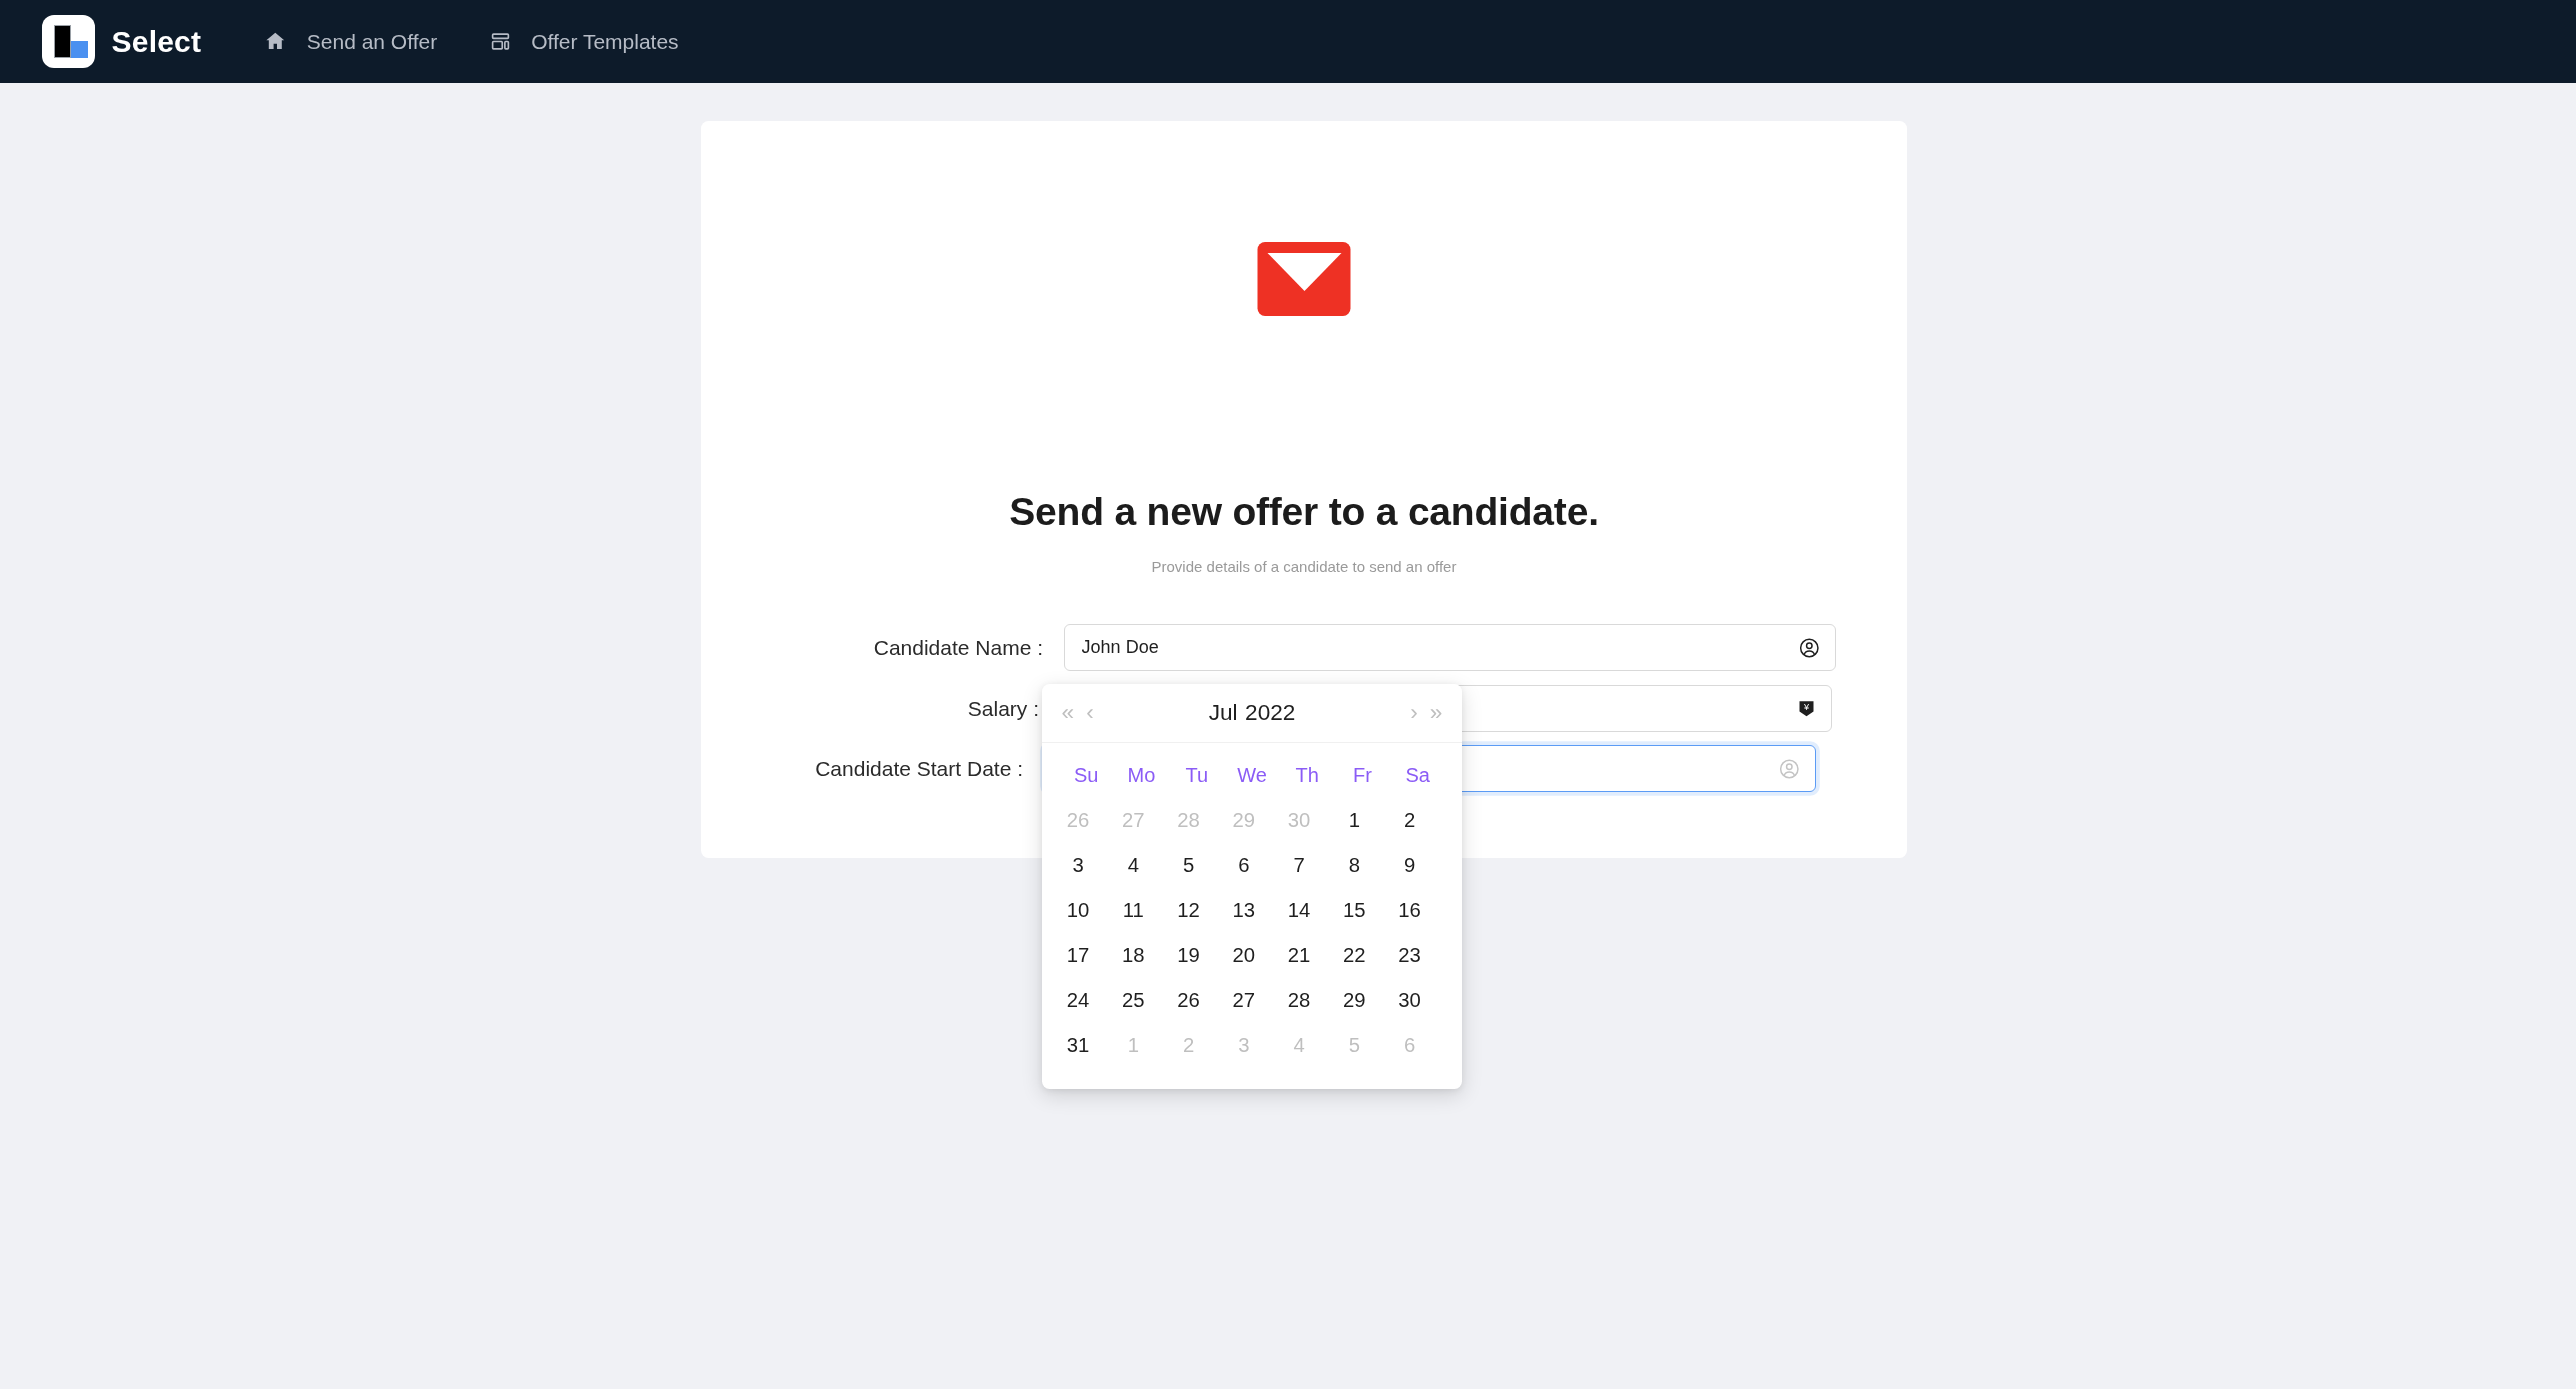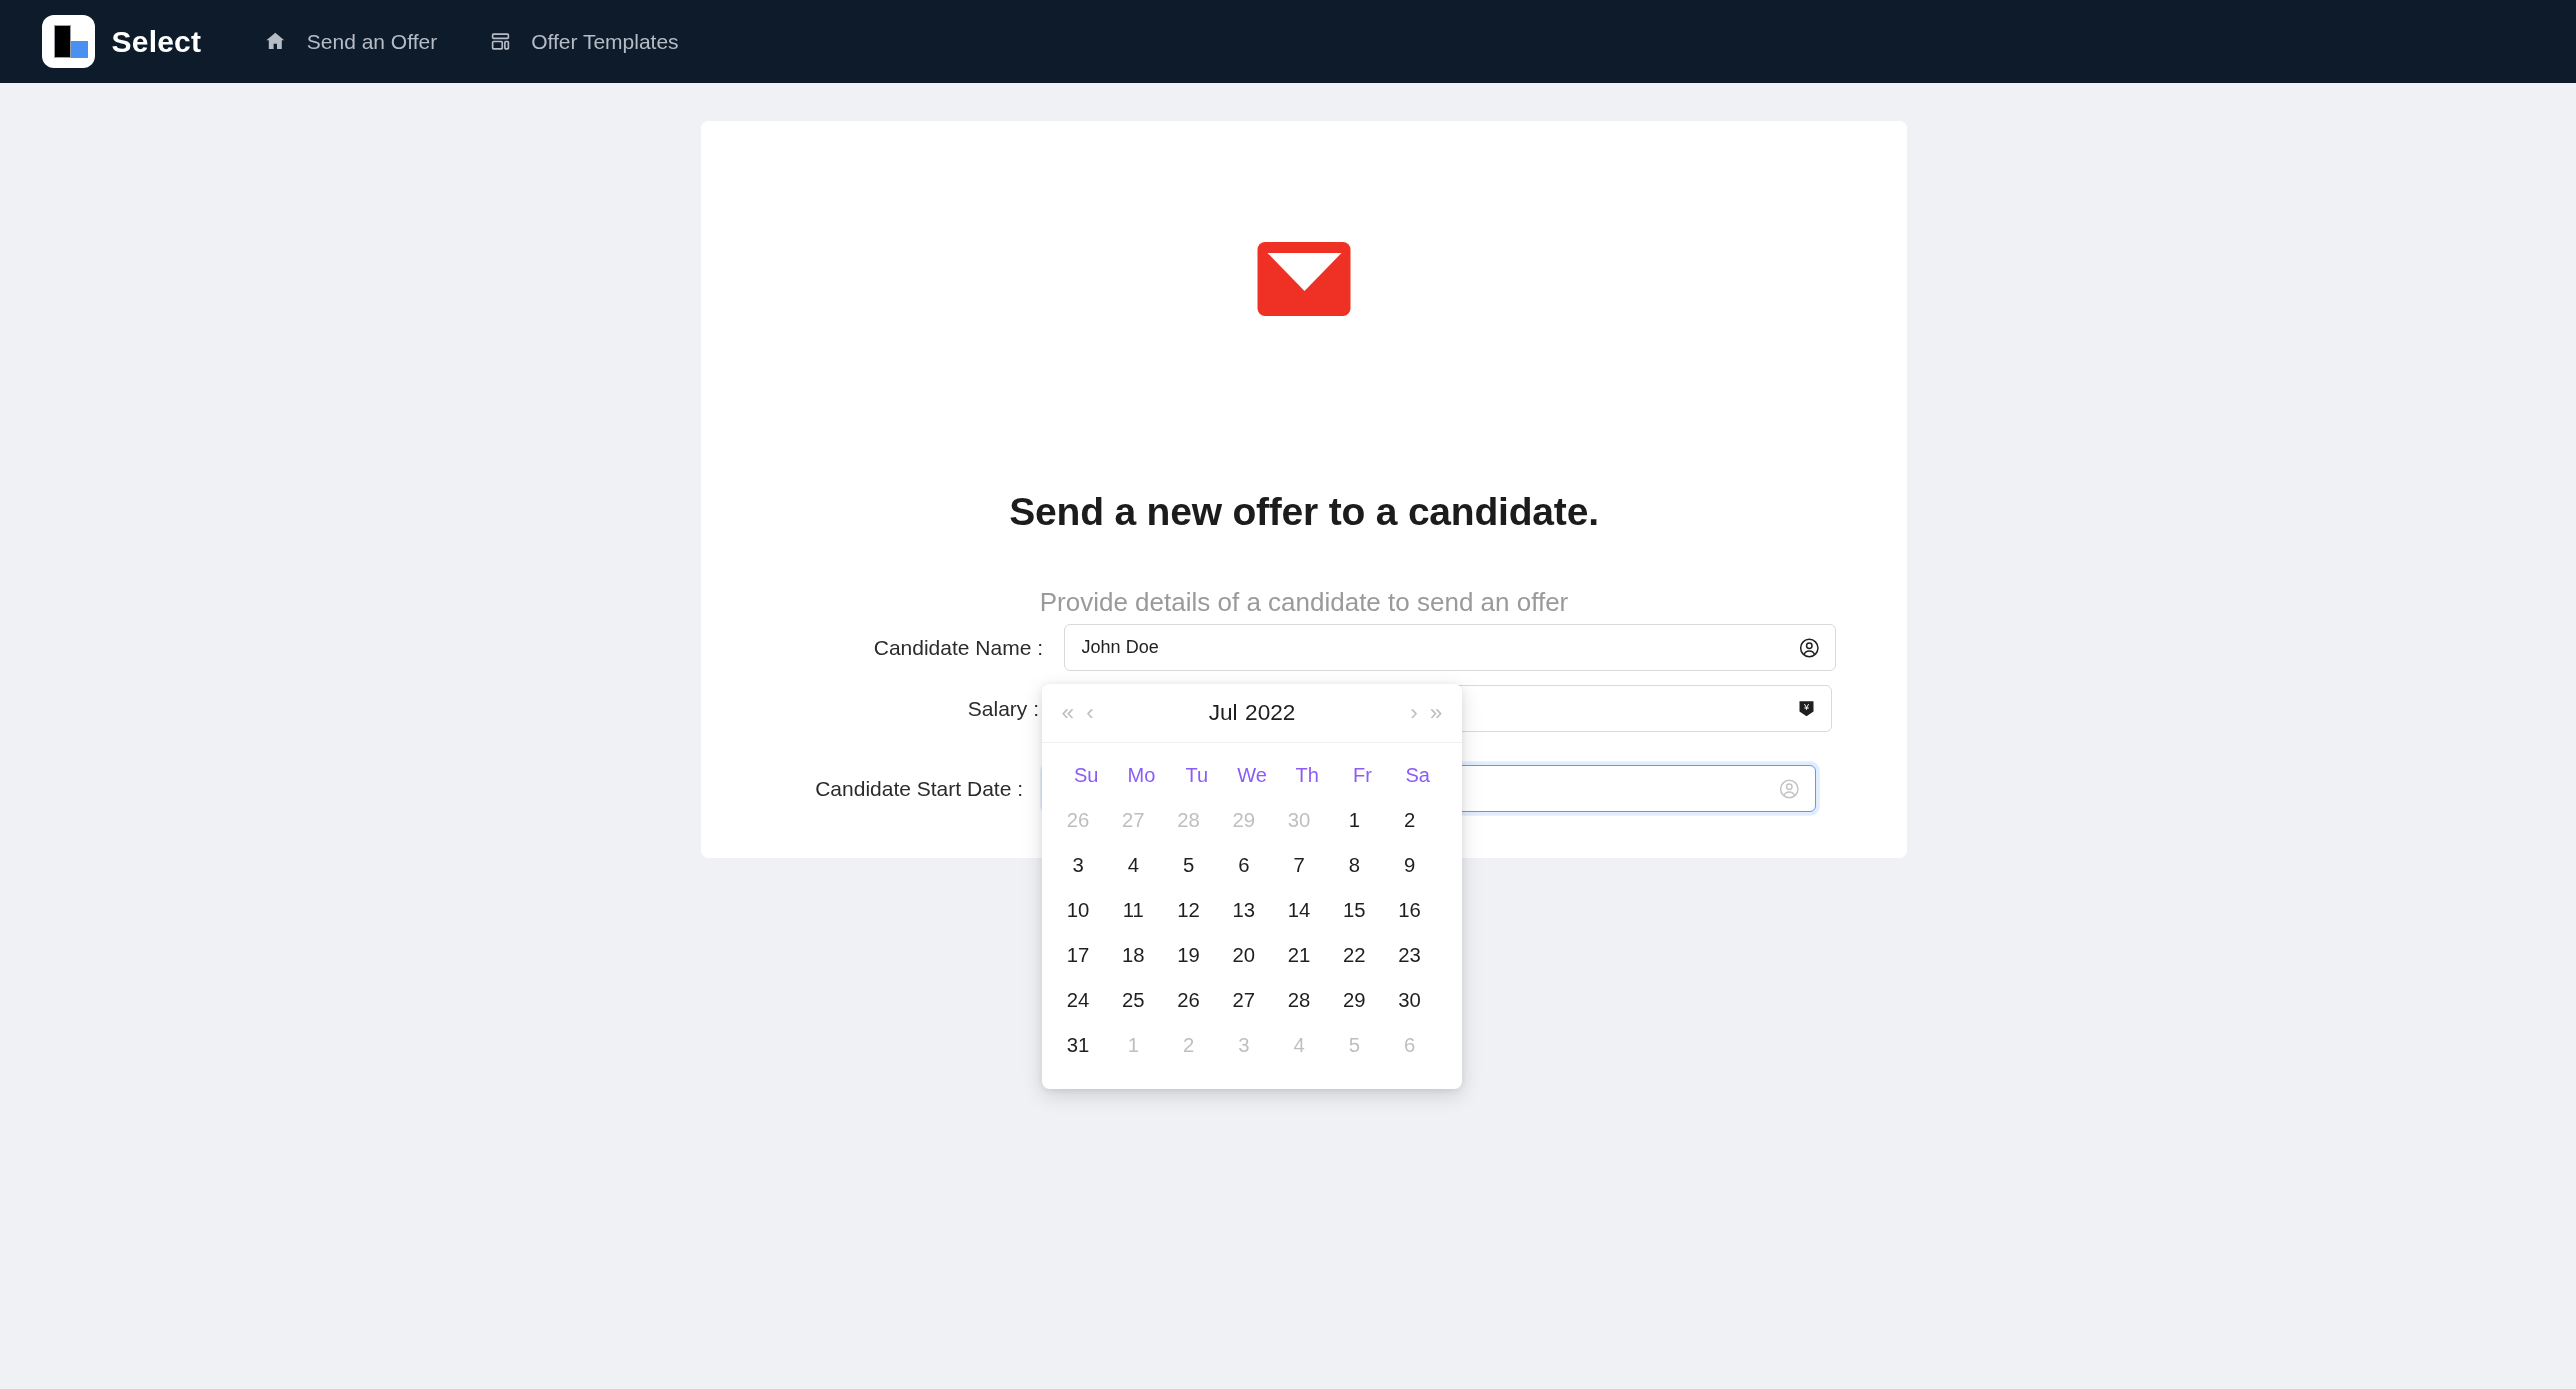--- a/index.html
+++ b/index.html
@@ -113,37 +113,36 @@
     color: #1c1c1c;
     font-weight: bold;
     letter-spacing: -0.2px;
   }
 
   #page-subtitle {
     position: absolute;
     top: 437px;
     width: 100%;
     text-align: center;
-    font-size: 26px;
+    font-size: 15px;
     color: #9a9a9a;
-    margin-top: 29px;
   }
 
   
   .form-row {
     position: absolute;
     left: 0;
     width: 100%;
     height: 47px;
     display: flex;
     align-items: center;
   }
   #row-name { top: 503px; padding-left: 20px; }
   #row-salary { top: 564px; padding-left: 16px; }
-  #row-date   { top: 644px; align-items: center; }
+  #row-date   { top: 624px; align-items: center; }
 
   .field-label {
     width: 343px;
     text-align: right;
     padding-right: 21px;
     font-size: 21px;
     color: #2b2b2b;
     white-space: nowrap;
   }
 

